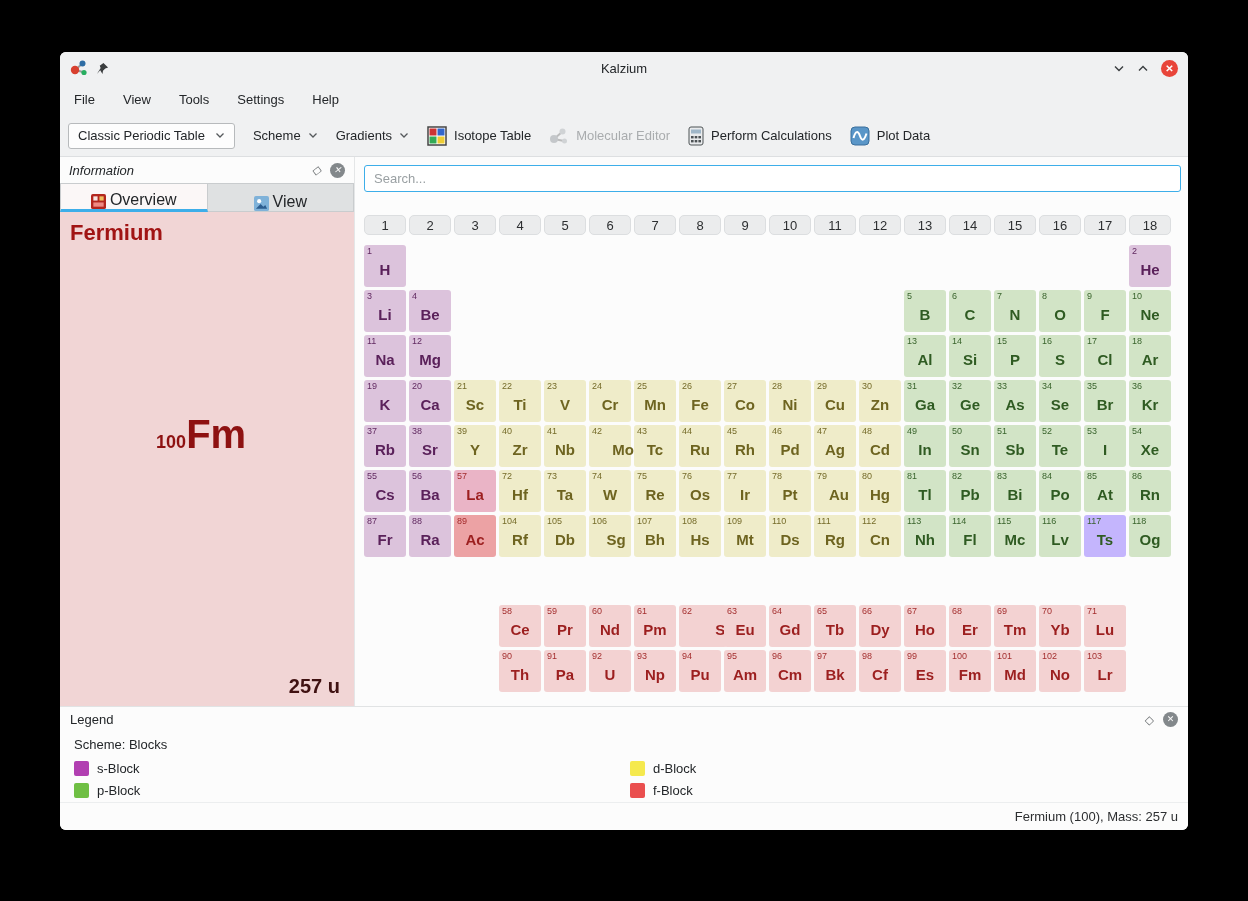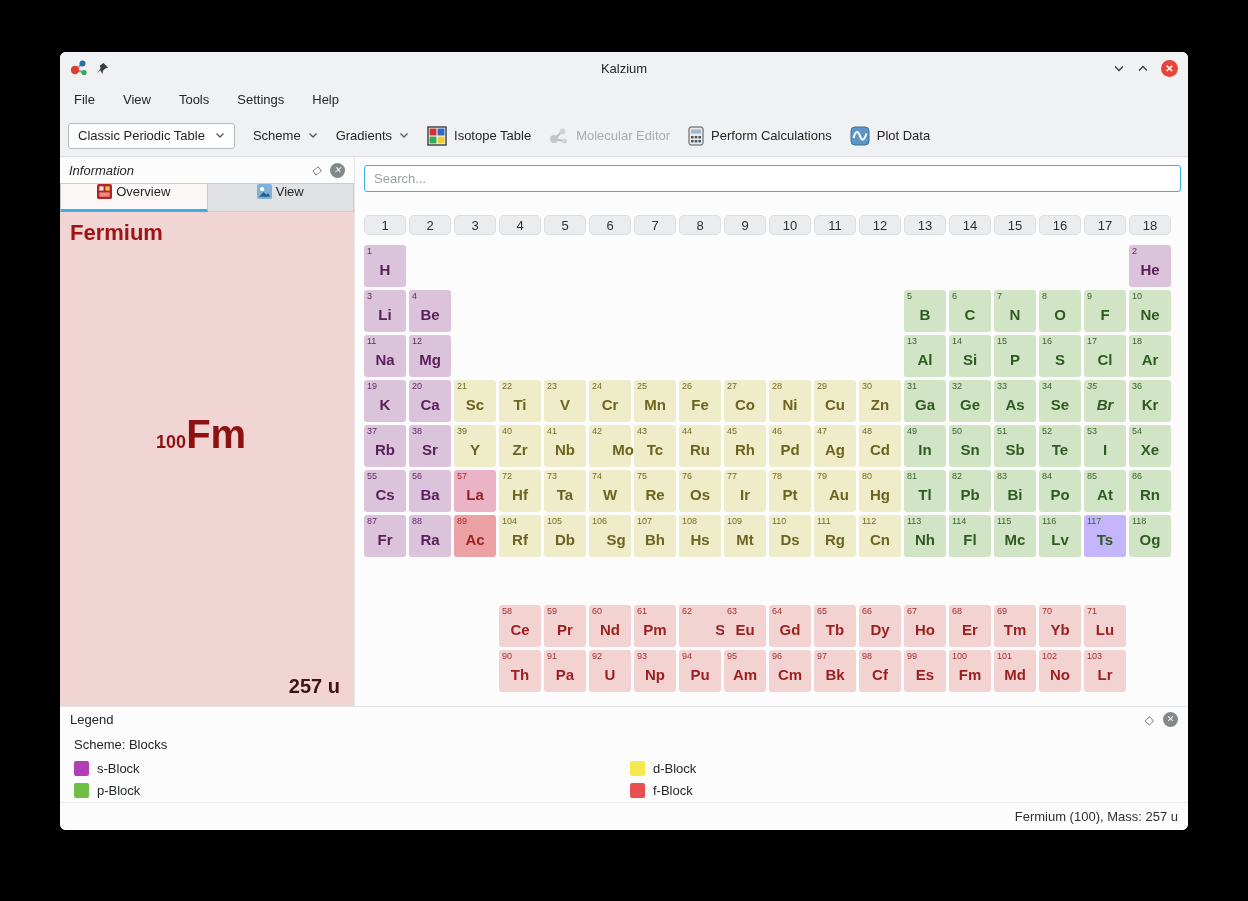--- a/index.html
+++ b/index.html
@@ -60,22 +60,22 @@
     font-size:13px; flex:0 0 auto;font-style:italic;
   }
   .dock-header .spacer { flex:1; }
   .diamond-icon { color:#6d7173; font-size:12px; margin-right:9px; }
   .dock-close {
     width:15px; height:15px; border-radius:50%; background:#83888b; color:#fcfcfc;
     font-size:9px; line-height:15px; text-align:center;
   }
   .tab-bar { display:flex; height:29px; flex:0 0 auto; }
   .tab {
-    flex:1; display:flex; align-items:flex-start; justify-content:center; gap:4px;
-    font-size:13px; border-bottom:3px solid transparent;
+    flex:1; display:flex; align-items:flex-end; justify-content:center; gap:4px;
+    font-size:16px; border-bottom:3px solid transparent;
   }
   .tab.active { background:#fbf7f7; border:1px solid #c9ccce; border-bottom:3px solid #3daee9; }
   .tab.inactive { background:#dfe1e2; border:1px solid #c9ccce; border-left:none; }
   .info-panel { flex:1; background:#f1d5d5; position:relative; padding:8px 10px; min-height:0; }
   .info-title { font-size:22px; font-weight:bold; color:#a11414; }
   .nuclide {
     position:absolute; left:48%; top:45%; transform:translate(-50%,-50%);
     display:flex; align-items:baseline; color:#8e1111; white-space:nowrap;
   }
   .nuclide-number { font-size:18px; font-weight:bold; }
@@ -436,21 +436,21 @@
             <span class="sym">Ge</span>
           </div>
           <div class="tile" style="grid-area: 4 / 15; background: rgb(210, 228, 198); color: rgb(47, 91, 34);">
             <span class="z">33</span>
             <span class="sym">As</span>
           </div>
           <div class="tile" style="grid-area: 4 / 16; background: rgb(210, 228, 198); color: rgb(47, 91, 34);">
             <span class="z">34</span>
             <span class="sym">Se</span>
           </div>
-          <div class="tile" style="grid-area: 4 / 17; background: rgb(210, 228, 198); color: rgb(47, 91, 34); font-style: italic;">
+          <div class="tile" style="grid-area: 4 / 17; background: rgb(210, 228, 198); color: rgb(47, 91, 34);">
             <span class="z">35</span>
             <span class="sym">Br</span>
           </div>
           <div class="tile" style="grid-area: 4 / 18; background: rgb(210, 228, 198); color: rgb(47, 91, 34);">
             <span class="z">36</span>
             <span class="sym">Kr</span>
           </div>
           <div class="tile" style="grid-area: 5 / 1; background: rgb(220, 195, 220); color: rgb(90, 33, 90);">
             <span class="z">37</span>
             <span class="sym">Rb</span>

